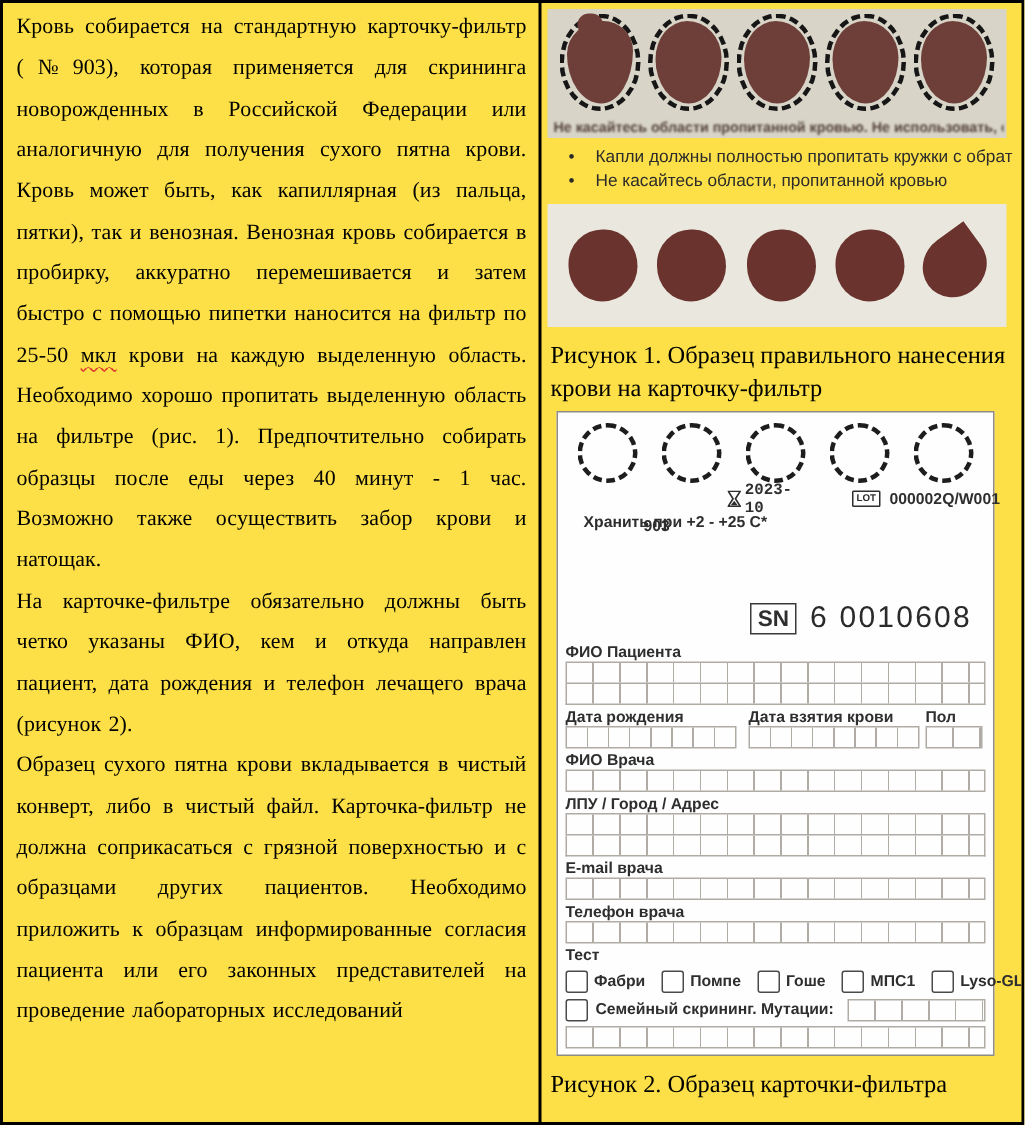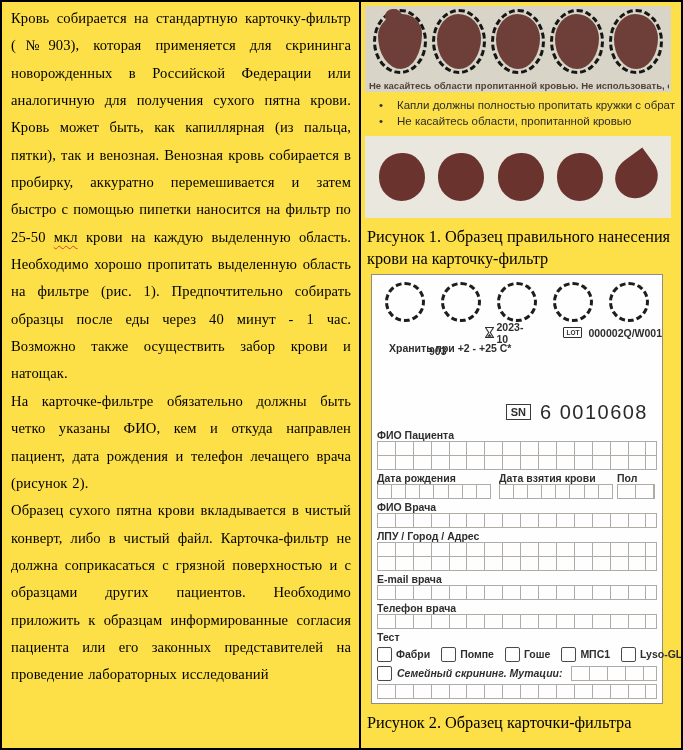--- a/index.html
+++ b/index.html
@@ -49,28 +49,28 @@
                margin:8px 0 4px 2px;}
 
   
   .card{position:relative;width:292px;margin:5px 0 0 6px;border:1.5px solid #8f8b85;
         background:#fefefe;box-sizing:border-box;padding:0;color:#2e2e2e;}
   .circles{display:flex;justify-content:space-between;padding:7px 13px 0 13px;}
   .dcircle{width:40px;height:40px;border:3px dashed #1d1d1d;border-radius:50%;box-sizing:border-box;}
   .info-row{display:flex;align-items:center;font-size:10.5px;font-weight:bold;margin-top:4px;height:13px;}
   .m-model{margin-left:57px;margin-top:36px;}
   .hourglass{margin-left:38px;display:flex;align-items:center;}
-  .m-date{margin-left:3px;}
+  .m-date{margin-left:3px;font-family:Liberation Mono, monospace;}
   .lot-box{margin-left:40px;border:1.3px solid #2e2e2e;font-size:6.5px;font-weight:bold;
            padding:1px 2px;border-radius:1px;}
   .m-lot{margin-left:6px;}
   .storage{font-size:10.5px;font-weight:bold;margin:3px 0 0 17px;height:13px;}
   .sn-row{margin-top:42px;display:flex;justify-content:flex-end;align-items:center;
           padding-right:14px;gap:9px;height:30px;}
-  .sn-box{border:1.6px solid #3a3a3a;font-size:11px;font-weight:bold;padding:1px 4px;}
+  .sn-box{border:1.6px solid #3a3a3a;font-size:15px;font-weight:bold;padding:1px 4px;}
   .sn-num{font-size:20px;letter-spacing:1.5px;color:#2a2a2a;}
 
   .fsec{padding:0 5px;}
   .flabel{font-size:10.5px;font-weight:bold;height:12px;line-height:12px;margin-top:2px;}
   .grow{height:13px;border:1px solid var(--card_line,#b0aca5);box-sizing:content-box;
         background-image:repeating-linear-gradient(to right,transparent 0 16.9px,
         var(--card_line,#b0aca5) 16.9px 17.9px);}
   .grow+.grow{border-top:none;}
   .dates-row{display:flex;}
   .dates-col{display:flex;flex-direction:column;}
@@ -82,21 +82,21 @@
   .g2{width:36px;height:13px;border:1px solid var(--card_line,#b0aca5);
       background-image:repeating-linear-gradient(to right,transparent 0 17px,
       var(--card_line,#b0aca5) 17px 18px);}
   .cb-row{display:flex;align-items:center;margin-top:3px;height:16px;font-size:10.5px;
           font-weight:bold;gap:4px;}
   .cb{width:13px;height:13px;border:1.6px solid #4a4a4a;border-radius:2px;background:#fff;
       flex:0 0 auto;}
   .cb-item{display:flex;align-items:center;gap:4px;margin-right:7px;white-space:nowrap;}
   .cb-item:last-child{margin-right:0;}
   .family-row{display:flex;align-items:center;margin-top:3px;height:16px;font-size:10.5px;
-          font-weight:bold;gap:5px;font-style:italic;}
+          font-weight:bold;gap:5px;}
   .family-grid{flex:1;margin-left:4px;height:13px;border:1px solid var(--card_line,#b0aca5);
       background-image:repeating-linear-gradient(to right,transparent 0 16.9px,
       var(--card_line,#b0aca5) 16.9px 17.9px);}
   .last-row{margin:3px 0 4px 0;}
 </style>
 </head>
 <body>
 
 <div class="page">
 

